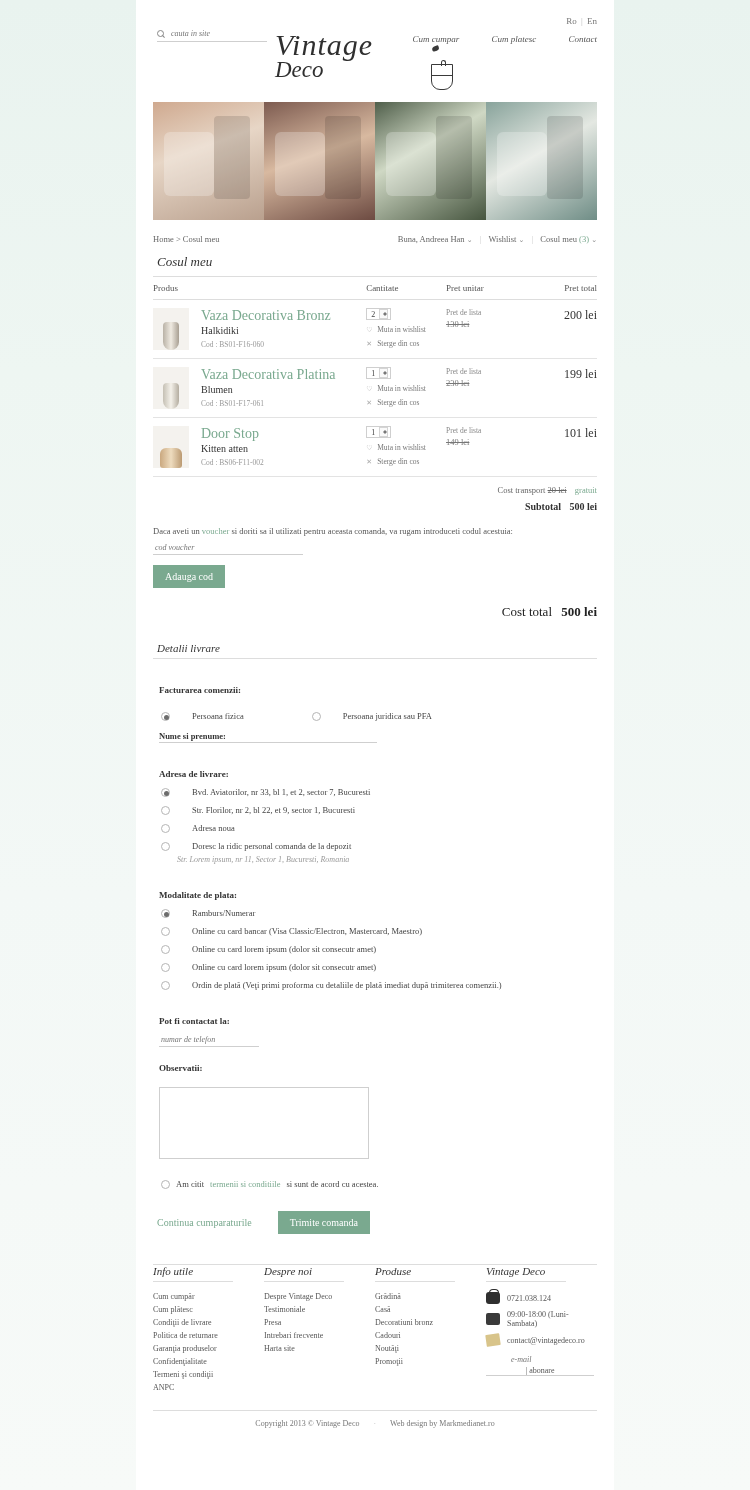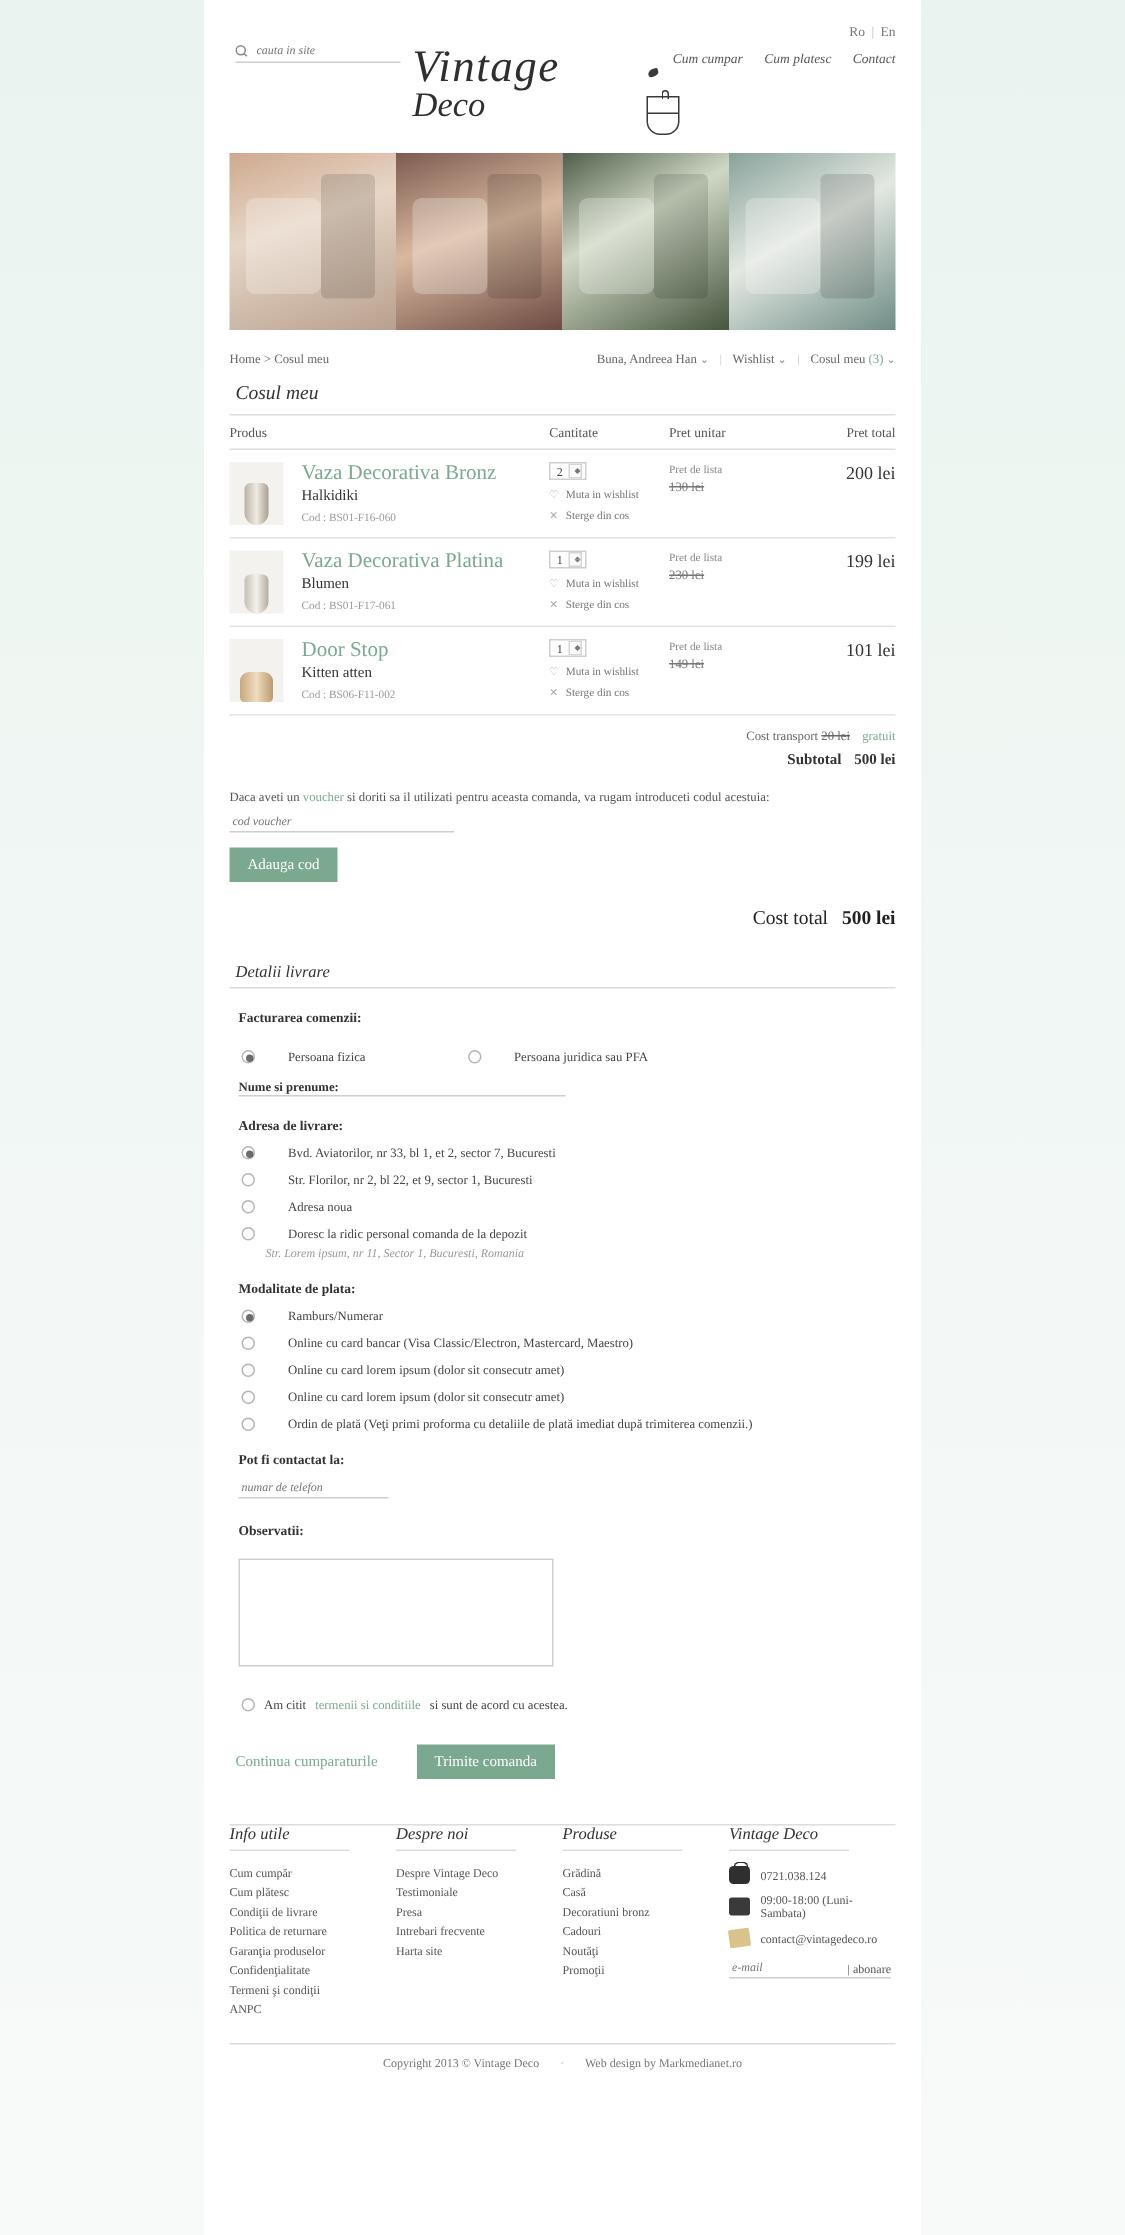--- a/index.html
+++ b/index.html
@@ -27,21 +27,21 @@
   .lang {
     position:absolute; right:0; top:16px;
     font-family:"Liberation Serif", serif; font-size:9px; color:#777;
   }
   .lang span { cursor:pointer; }
   .lang .sep { color:#bbb; margin:0 2px; }
   .topnav {
     position:absolute; right:0; top:34px;
     font-family:"Liberation Serif", serif; font-style:italic; font-size:9px; color:#555;
   }
-  .topnav a { margin-left:12px; color:#555; text-decoration:none; }
+  .topnav a { margin-left:30px; color:#555; text-decoration:none; }
   .searchbox {
     position:absolute; left:4px; top:28px; width:110px;
     border-bottom:1px solid #cfcfcf; padding-bottom:2px;
     display:flex; align-items:center; gap:4px;
   }
   .searchbox input {
     border:0; outline:0; font-family:"Liberation Serif", serif; font-style:italic;
     font-size:8px; color:#aaa; width:92px; background:transparent;
   }
   .mag { width:8px; height:8px; position:relative; display:inline-block; }
@@ -139,21 +139,21 @@
     display:inline-block; background:#7aa98f; color:#fff; border:0;
     font-family:"Liberation Serif", serif; font-size:10px; padding:6px 12px; margin-top:10px; cursor:pointer;
   }
   .costtotal { text-align:right; font-family:"Liberation Serif", serif; font-size:13px; color:#222; margin-top:16px; }
 
   
   h2.sec {
     font-family:"Liberation Serif", serif; font-style:italic; font-weight:normal;
     font-size:11px; color:#333; margin:22px 0 4px 4px;
   }
-  .sublabel { font-family:"Liberation Serif", serif; font-weight:bold; font-size:9px; color:#333; margin:14px 0 8px 6px; }
+  .sublabel { font-family:"Liberation Serif", serif; font-weight:bold; font-size:9px; color:#333; margin:26px 0 8px 6px; }
   .radiorow { display:flex; align-items:center; gap:22px; margin:8px 0 0 8px; font-family:"Liberation Serif", serif; font-size:8.5px; color:#444;}
   .radio { width:9px;height:9px;border:1px solid #b5b5b5;border-radius:50%; position:relative; background:#fff; flex:0 0 auto;}
   .radio.on:after{content:"";position:absolute;left:2px;top:2px;width:5px;height:5px;border-radius:50%;background:#6c6c6c;}
   .radiogroup { display:flex; gap:60px; }
   .fieldline { margin:10px 0 0 6px; width:218px; border-bottom:1px solid #cfcfcf; display:flex; align-items:baseline; }
   .fieldline .lbl { font-family:"Liberation Serif", serif; font-weight:bold; font-size:8.5px; color:#333; }
   .fieldline input { border:0; outline:0; flex:1; background:transparent; font-size:8px; }
   .subnote { font-family:"Liberation Serif", serif; font-style:italic; font-size:8px; color:#999; margin:4px 0 0 24px;}
   .phoneline { margin:6px 0 0 6px; width:100px; border-bottom:1px solid #cfcfcf;}
   .phoneline input { border:0;outline:0;background:transparent;width:100%;font-family:"Liberation Serif", serif;font-style:italic;font-size:8px;color:#aaa;padding-bottom:2px;}
@@ -172,21 +172,21 @@
     border-bottom:1px solid #ddd; display:inline-block; min-width:80px;
   }
   .fcol ul { list-style:none; margin:4px 0 0 0; padding:0; }
   .fcol li { font-family:"Liberation Serif", serif; font-size:8px; color:#555; line-height:13px; }
   .contactrow { display:flex; align-items:center; gap:7px; margin-top:6px; font-family:"Liberation Serif", serif; font-size:8px; color:#555;}
   .cico { width:14px; height:12px; flex:0 0 auto; position:relative; }
   .ico-phone { background:#2f2f2f; border-radius:3px; }
   .ico-phone:after{content:"";position:absolute;left:3px;top:-3px;width:8px;height:4px;border:1px solid #2f2f2f;border-bottom:0;border-radius:4px 4px 0 0;}
   .ico-clock { background:#3a3a3a; border-radius:2px; }
   .ico-mail { background:#d8c48a; border-radius:1px; transform:rotate(-8deg); }
-  .newsline { margin-top:8px; width:108px; border-bottom:1px solid #cfcfcf; display:flex; align-items:center; justify-content:space-between;}
+  .newsline { margin-top:8px; width:108px; border-bottom:1px solid #cfcfcf; display:flex; align-items:center; justify-content:space-between;flex-direction:column;}
   .newsline input{border:0;outline:0;background:transparent;width:62px;font-family:"Liberation Serif", serif;font-style:italic;font-size:8px;color:#aaa;padding-bottom:2px;}
   .newsline .ab { font-family:"Liberation Serif", serif; font-size:8px; color:#555; }
   .copy {
     margin-top:16px; border-top:1px solid #ddd; padding:8px 0 16px;
     text-align:center; font-family:"Liberation Serif", serif; font-size:8px; color:#777;
   }
   .copy .dot { margin:0 12px; color:#bbb;}
 </style>
 </head>
 <body>

